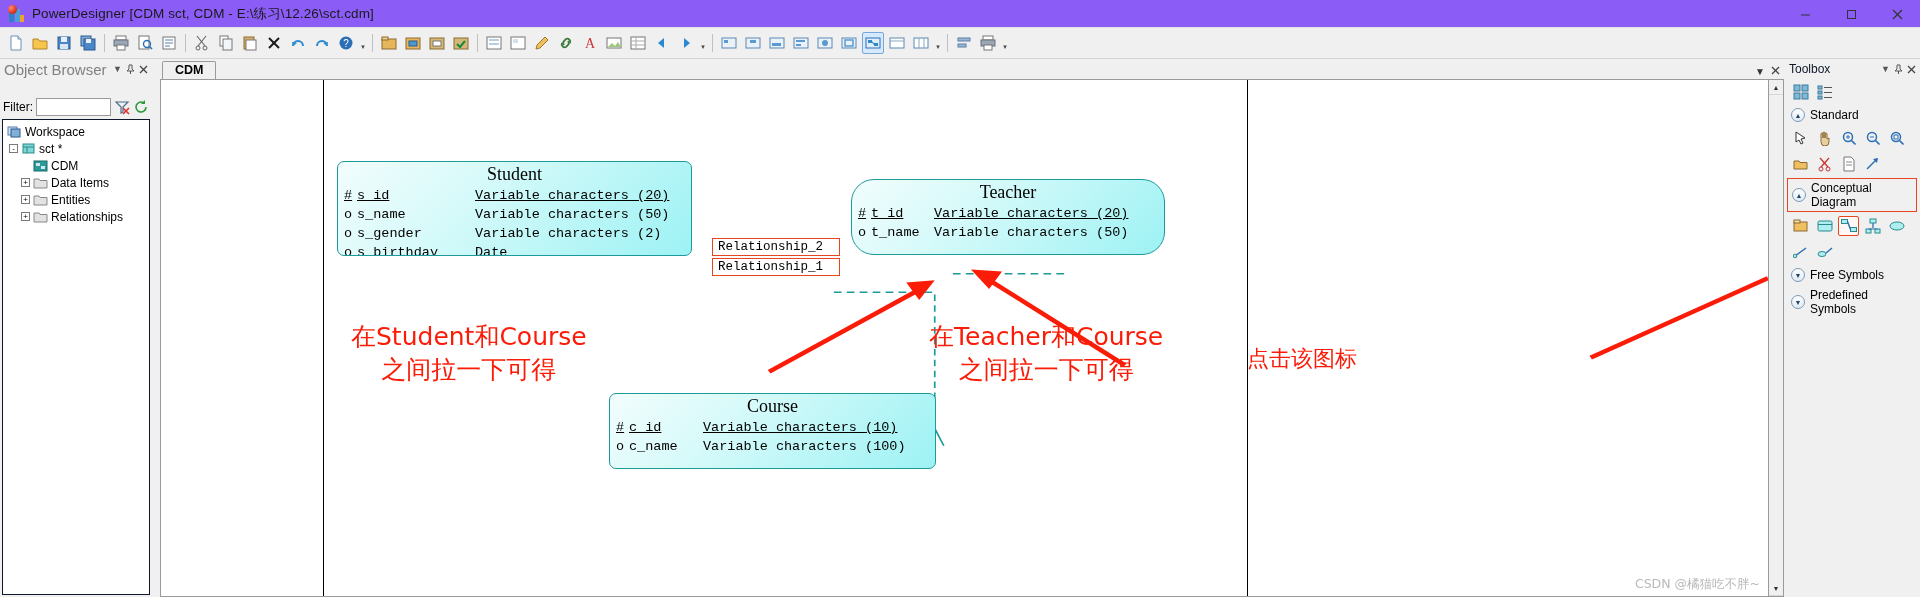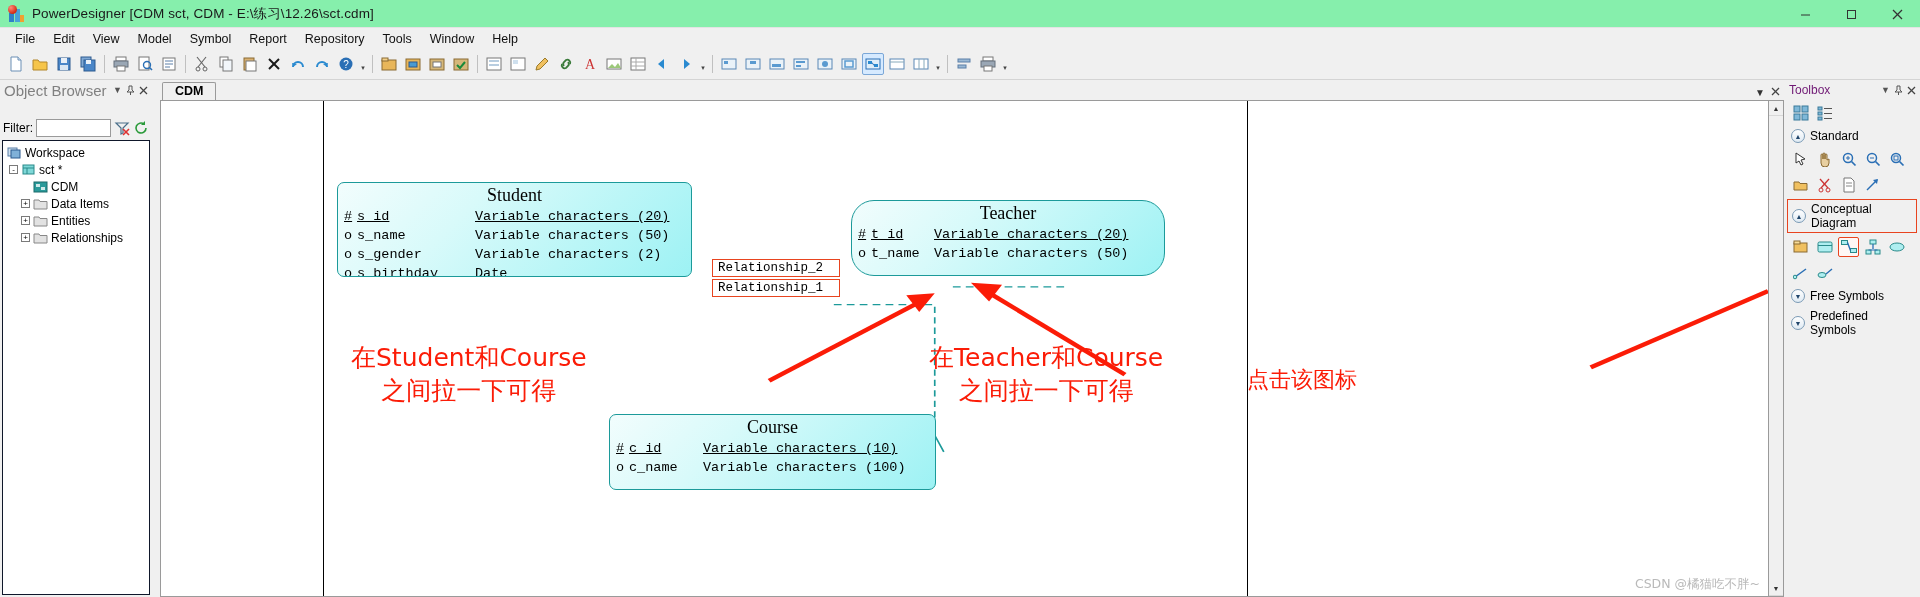--- a/index.html
+++ b/index.html
@@ -2,21 +2,21 @@
 <html><head>
 <meta charset="utf-8">
 <style>
   * { box-sizing: border-box; margin:0; padding:0; }
   html,body { width:1920px; height:597px; overflow:hidden; }
   body { font-family:"Liberation Sans", sans-serif; font-size:12px; background:#f0f0f0; color:#000; }
 
   .app { width:1920px; height:597px; position:relative; background:#f0f0f0; display:flex; flex-direction:column; }
 
   
-  .titlebar { height:28px; background:#86efac; display:flex; align-items:center; padding-left:8px;
+  .titlebar { height:28px; background:#8b5cf6; display:flex; align-items:center; padding-left:8px;
               border-bottom:1px solid #e3e3e3; position:relative; flex:0 0 28px; }
   .app-icon { width:18px; height:18px; position:relative; margin-right:6px; flex:0 0 18px; }
   .app-icon .b1 { position:absolute; left:1px; bottom:1px; width:5px; height:9px; background:#2f80c8; }
   .app-icon .b2 { position:absolute; left:7px; bottom:1px; width:5px; height:13px; background:#49a0d8; }
   .app-icon .b3 { position:absolute; left:12px; bottom:1px; width:4px; height:7px; background:#f0a030; }
   .app-icon .ball { position:absolute; left:0px; top:0px; width:9px; height:9px; border-radius:50%;
                     background:radial-gradient(circle at 32% 30%, #ff8a7a, #d42b12 70%); }
   .title-text { font-size:13.5px; color:#1a1a1a; letter-spacing:.1px; }
   .wbtns { position:absolute; right:0; top:0; height:28px; display:flex; }
   .wbtn { width:46px; height:28px; display:flex; align-items:center; justify-content:center;
@@ -101,21 +101,21 @@
 
   .note { position:absolute; color:#fb1c07; font-size:25px; line-height:33px; white-space:nowrap;
           font-family:"DejaVu Sans","Liberation Sans",sans-serif; }
   .note.small { font-size:22px; }
 
   svg.overlay { position:absolute; left:0; top:0; width:100%; height:100%; pointer-events:none; }
 
   
   .toolbox { width:136px; background:#f0f0f0; display:flex; flex-direction:column; flex:0 0 136px; }
   .tbx-head { height:20px; display:flex; align-items:center; padding:0 2px 0 5px; }
-  .tbx-title { font-size:12px; color:#701a75; flex:1; }
+  .tbx-title { font-size:12px; color:#0f172a; flex:1; }
   .tbx-row { display:flex; align-items:center; padding:3px 2px 3px 6px; gap:3px; flex-wrap:wrap; }
   .tbx-btn { width:21px; height:20px; display:flex; align-items:center; justify-content:center;
              border:1px solid transparent; border-radius:2px; position:relative; }
   .tbx-btn.sel { border:1px solid #e8441f; background:#fff7f5; }
   .grp { display:flex; align-items:center; gap:5px; padding:2px 4px; margin:1px 3px; }
   .grp.outlined { border:1px solid #e8441f; }
   .grp-chev { width:14px; height:14px; border-radius:50%; border:1px solid #7a9ab5;
               background:linear-gradient(#ffffff,#dfeaf3); display:flex; align-items:center;
               justify-content:center; font-size:7px; color:#20456b; flex:0 0 14px; }
   .grp-lbl { font-size:12px; color:#000; }
@@ -149,32 +149,20 @@
       </div>
       <div class="wbtn close">
         <svg width="11" height="11" viewBox="0 0 11 11">
             <line x1="1" y1="1" x2="10" y2="10" stroke="#333" stroke-width="1.2"></line>
             <line x1="10" y1="1" x2="1" y2="10" stroke="#333" stroke-width="1.2"></line>
           </svg>
       </div>
     </div>
   </div>
 
-  <div class="menubar">
-    <div class="mi">File</div>
-    <div class="mi">Edit</div>
-    <div class="mi">View</div>
-    <div class="mi">Model</div>
-    <div class="mi">Symbol</div>
-    <div class="mi">Report</div>
-    <div class="mi">Repository</div>
-    <div class="mi">Tools</div>
-    <div class="mi">Window</div>
-    <div class="mi">Help</div>
-  </div>
 
   <div class="toolbars">
     <div class="tb-item">
         <svg class="ic" viewBox="0 0 16 16">
           <path d="M3 1h7l3 3v11H3z" fill="#fff" stroke="#6b8fb5"></path>
           <path d="M10 1v3h3" fill="#dce8f5" stroke="#6b8fb5"></path>
         </svg>
       </div>
     <div class="tb-item">
         <svg class="ic" viewBox="0 0 16 16">

